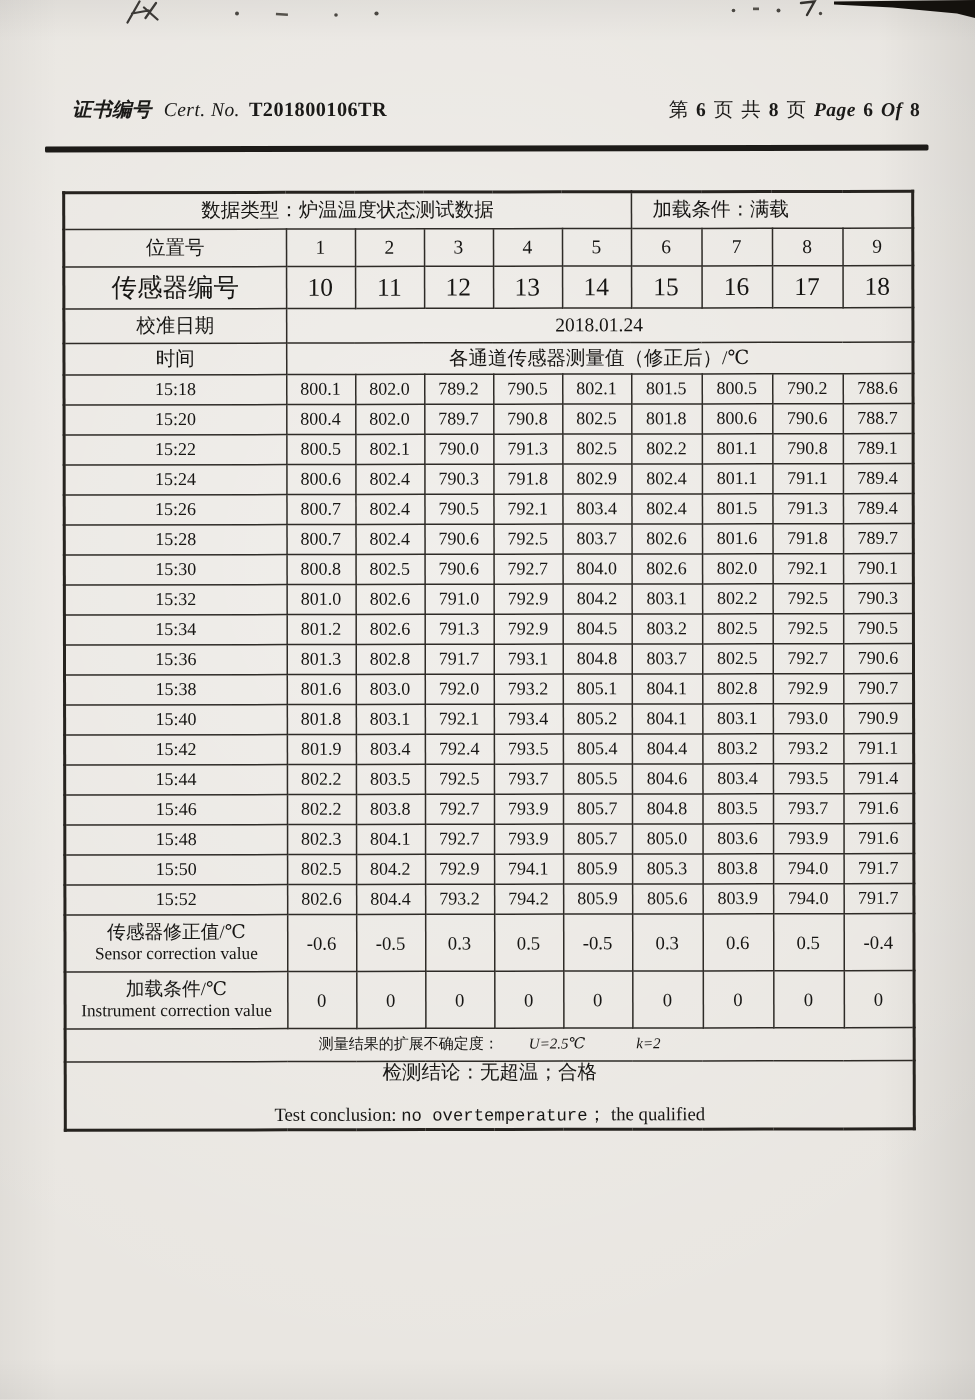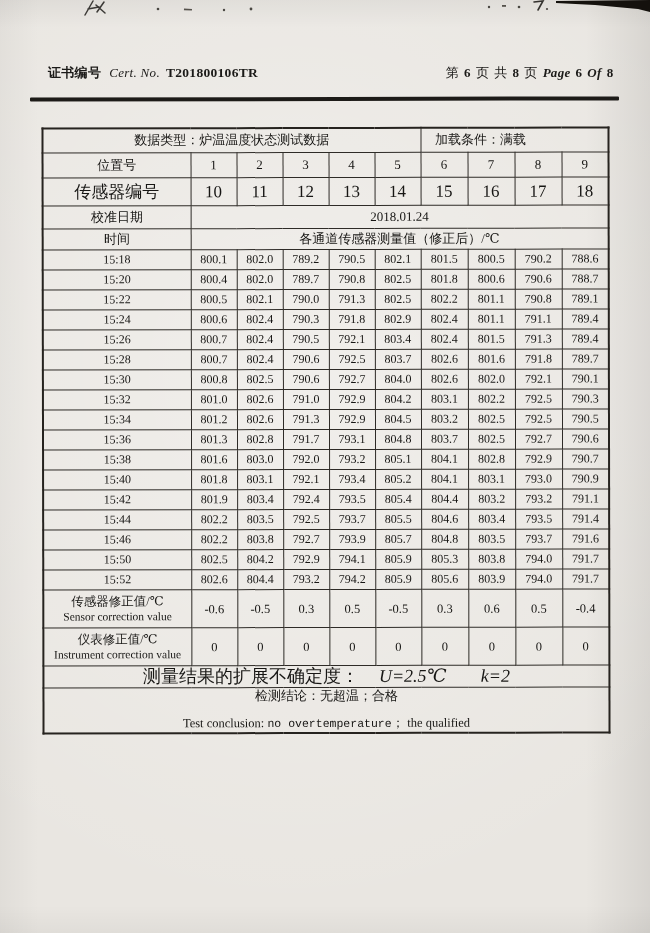--- a/index.html
+++ b/index.html
@@ -11,21 +11,21 @@
       linear-gradient(to right, rgba(0,0,0,0.04), rgba(0,0,0,0) 6%, rgba(0,0,0,0) 90%, rgba(0,0,0,0.08)),
       linear-gradient(to bottom, rgba(0,0,0,0.05), rgba(0,0,0,0) 3%, rgba(0,0,0,0) 97%, rgba(0,0,0,0.04)),
       #e9e6e1;
   }
   .top-marks{position:absolute;top:0;left:0;}
   .doc-header{
     position:absolute;left:48px;right:34px;top:64px;
     display:flex;justify-content:space-between;align-items:baseline;
     font-size:13px;letter-spacing:0.3px;
   }
-  .cert-left .zh{font-weight:bold;margin-right:8px;}
+  .cert-left .zh{font-weight:bold;margin-right:8px;font-style:italic;}
   .cert-left .en{font-style:italic;margin-right:6px;}
   .cert-left .no{font-weight:bold;font-size:13.5px;}
   .page-right span{margin:0 2.5px;}
   .page-right .num{font-weight:bold;}
   .page-right .en{font-weight:bold;font-style:italic;}
   .header-rule{
     position:absolute;left:30px;top:97px;width:589px;height:3.5px;
     background:#1d1b18;transform:rotate(-0.12deg);border-radius:1px;
   }
   .table-wrap{position:absolute;left:42px;top:127px;transform:rotate(-0.1deg);}
@@ -37,21 +37,21 @@
   }
   table{border:2px solid #26231f;}
   .r-datatype td{height:23px;font-size:13px;}
   .r-testtemp td{height:20px;font-size:13px;}
   .r-pos td{height:24px;font-size:13px;}
   .r-sensor td{height:27px;font-size:17px;}
   .r-cal td{height:22px;font-size:13px;text-align:center;}
   .r-time td{height:20px;font-size:13px;}
   .r-data td{height:19px;font-size:12px;}
   .r-corr td{height:37px;font-size:12.5px;}
-  .r-unc td{height:21px;font-size:18px;margin-top:16px;}
+  .r-unc td{height:21px;font-size:10px;margin-top:16px;}
   .r-concl td{height:44px;font-size:13px;white-space:normal;}
   td.cell-left{text-align:left;padding-left:14px;}
   .lab2 div{line-height:1.25;}
   .lab2 .en{font-size:11.5px;}
   .it{font-style:italic;}
   .sp-l{margin-left:20px;}
   .sp-l2{margin-left:34px;}
   .concl-en{font-size:12.5px;margin-top:13px;}
   .mono{font-family:"Liberation Mono","DejaVu Sans Mono",monospace;font-size:11.5px;}
 </style>
@@ -309,20 +309,32 @@
           <td>803.8</td>
           <td>792.7</td>
           <td>793.9</td>
           <td>805.7</td>
           <td>804.8</td>
           <td>803.5</td>
           <td>793.7</td>
           <td>791.6</td>
         </tr>
         <tr class="r-data">
+          <td>15:48</td>
+          <td>802.3</td>
+          <td>804.1</td>
+          <td>792.7</td>
+          <td>793.9</td>
+          <td>805.7</td>
+          <td>805.0</td>
+          <td>803.6</td>
+          <td>793.9</td>
+          <td>791.6</td>
+        </tr>
+        <tr class="r-data">
           <td>15:50</td>
           <td>802.5</td>
           <td>804.2</td>
           <td>792.9</td>
           <td>794.1</td>
           <td>805.9</td>
           <td>805.3</td>
           <td>803.8</td>
           <td>794.0</td>
           <td>791.7</td>
@@ -351,21 +363,21 @@
           <td>0.3</td>
           <td>0.5</td>
           <td>-0.5</td>
           <td>0.3</td>
           <td>0.6</td>
           <td>0.5</td>
           <td>-0.4</td>
         </tr>
     <tr class="r-corr" id="row-instr-corr">
       <td class="lab2">
-        <div>仪表修正值/℃</div>
+        <div>加载条件/℃</div>
         <div class="en">Instrument correction value</div>
       </td>
     <td>0</td>
           <td>0</td>
           <td>0</td>
           <td>0</td>
           <td>0</td>
           <td>0</td>
           <td>0</td>
           <td>0</td>

